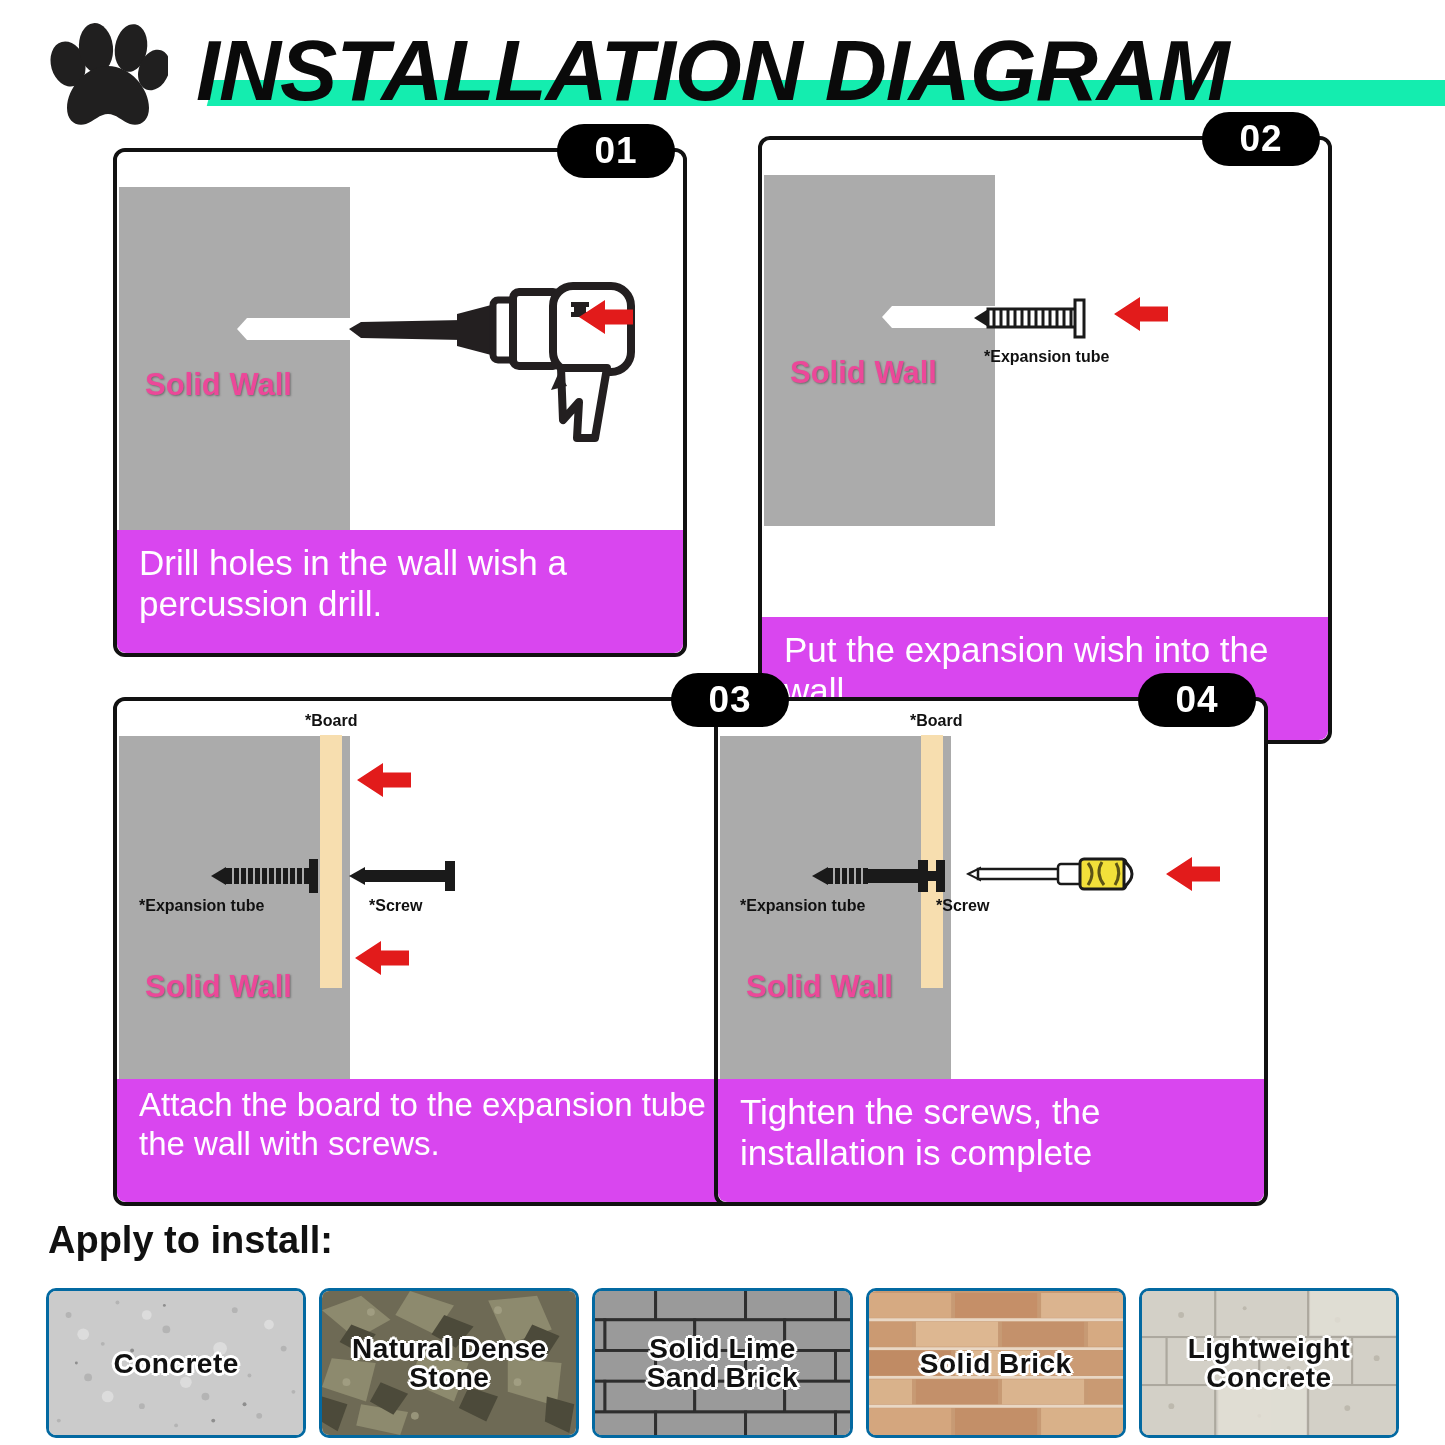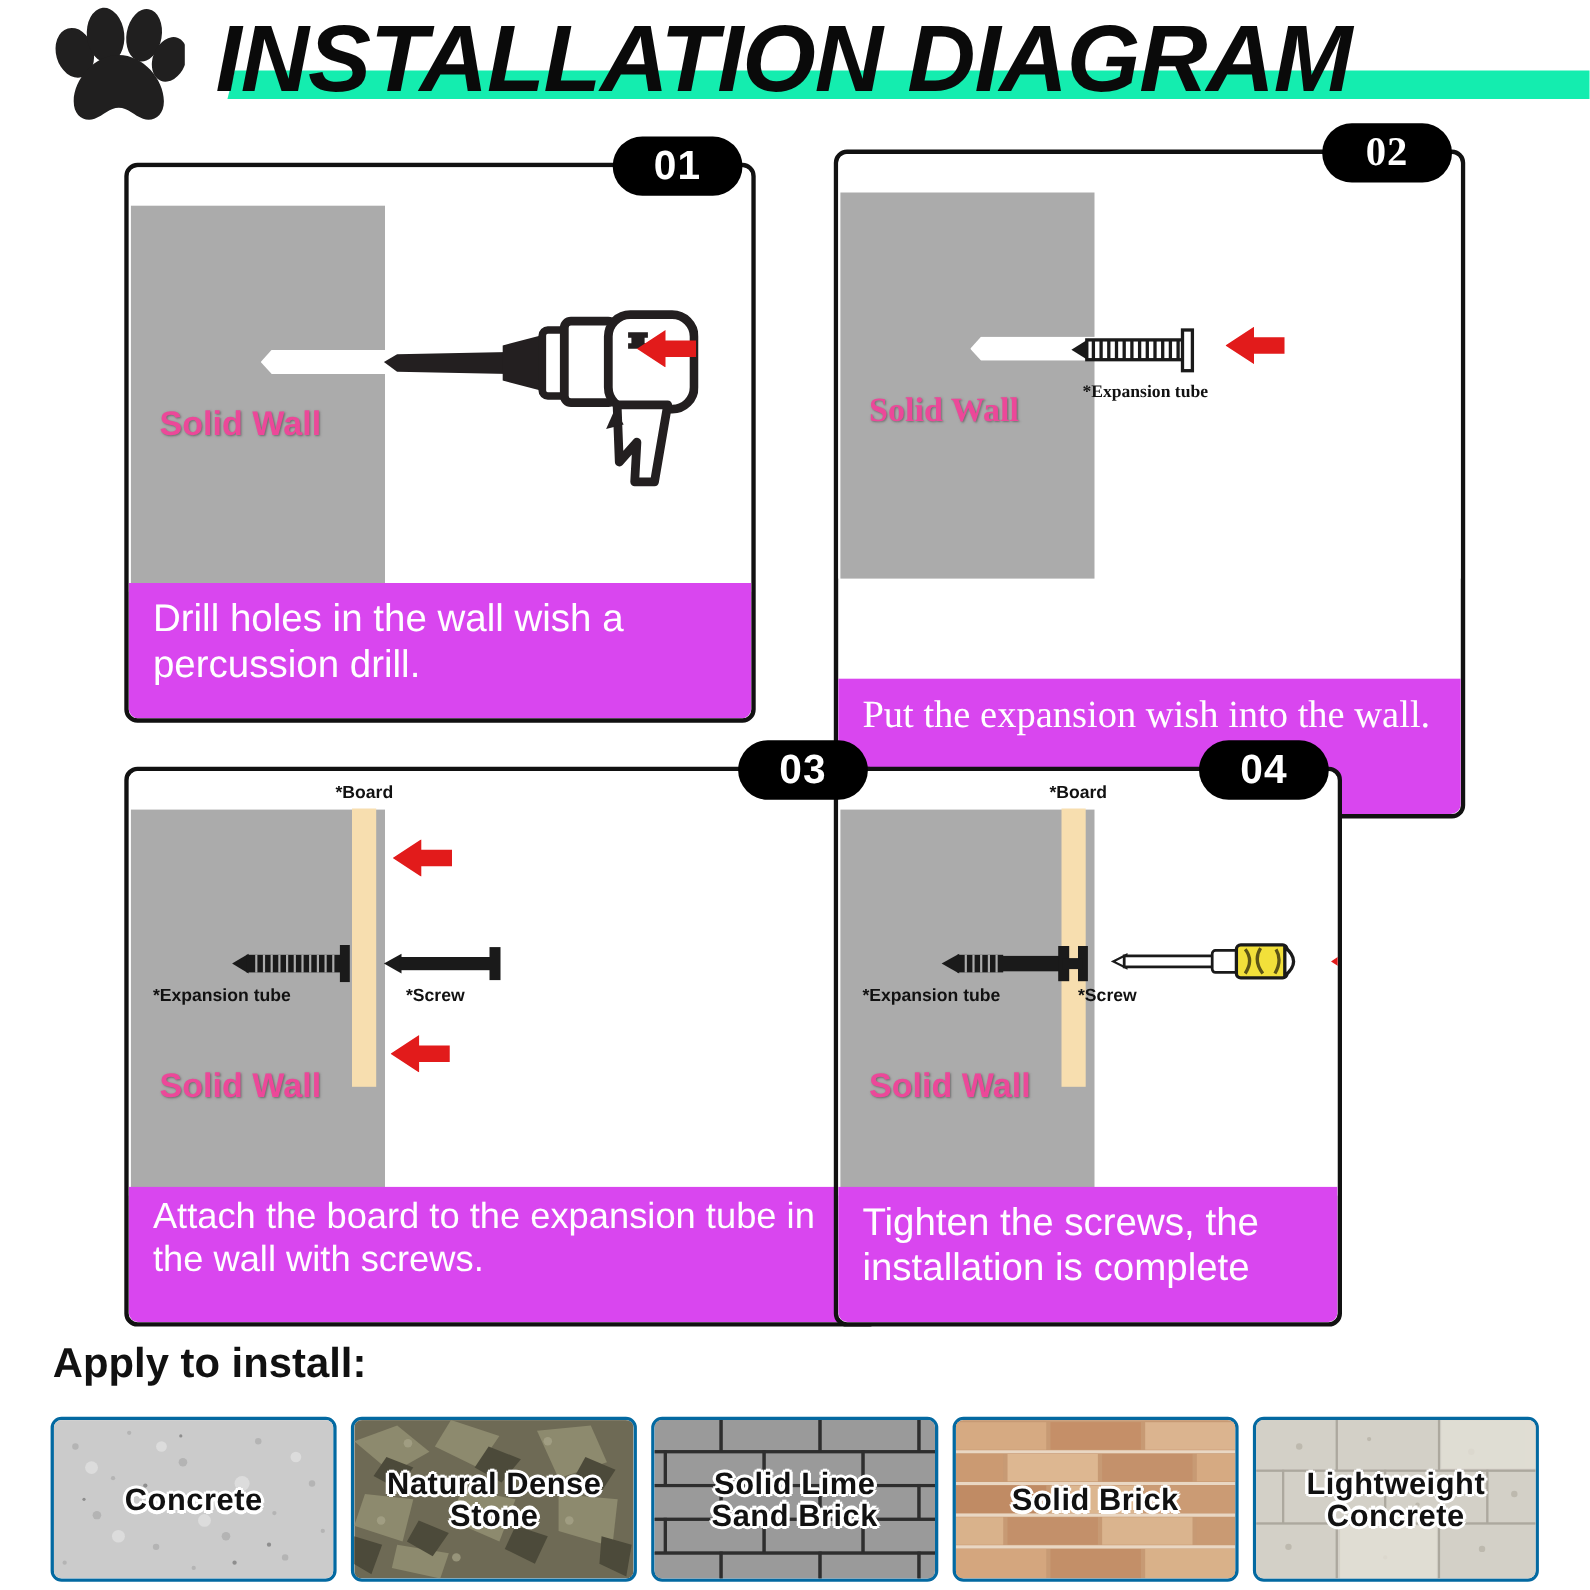--- a/index.html
+++ b/index.html
@@ -11,21 +11,21 @@
     width: 1445px;
     height: 1445px;
     position: relative;
     font-family: "Liberation Sans", sans-serif;
     overflow: hidden;
   }
 
   
   #header {
     position: absolute;
-    left: 0; top: 0;
+    left: 0; top: 16px;
     width: 1445px;
     height: 112px;
   }
   #paw-icon {
     position: absolute;
     left: 38px;
     top: 4px;
     width: 130px;
     height: 108px;
   }
@@ -69,23 +69,23 @@
   }
   .panel-inner {
     position: absolute;
     left: 0; top: 0;
     width: 100%;
     height: 100%;
     border-radius: 9px;
     overflow: hidden;
   }
   #panel-1 { left: 113px;  top: 148px;  width: 574px; height: 509px; }
-  #panel-2 { left: 758px;  top: 136px;  width: 574px; height: 608px; font-family: Liberation Serif, serif; }
+  #panel-2 { left: 758px;  top: 136px;  width: 574px; height: 608px; }
   #panel-3 { left: 113px;  top: 697px;  width: 688px; height: 509px; }
-  #panel-4 { left: 758px;  top: 697px;  width: 462px; height: 509px; }
+  #panel-4 { left: 714px;  top: 697px;  width: 554px; height: 509px; }
 
   .step-badge {
     position: absolute;
     top: -28px;
     right: 8px;
     width: 118px;
     height: 54px;
     background: #000000;
     border-radius: 27px;
     color: #ffffff;

